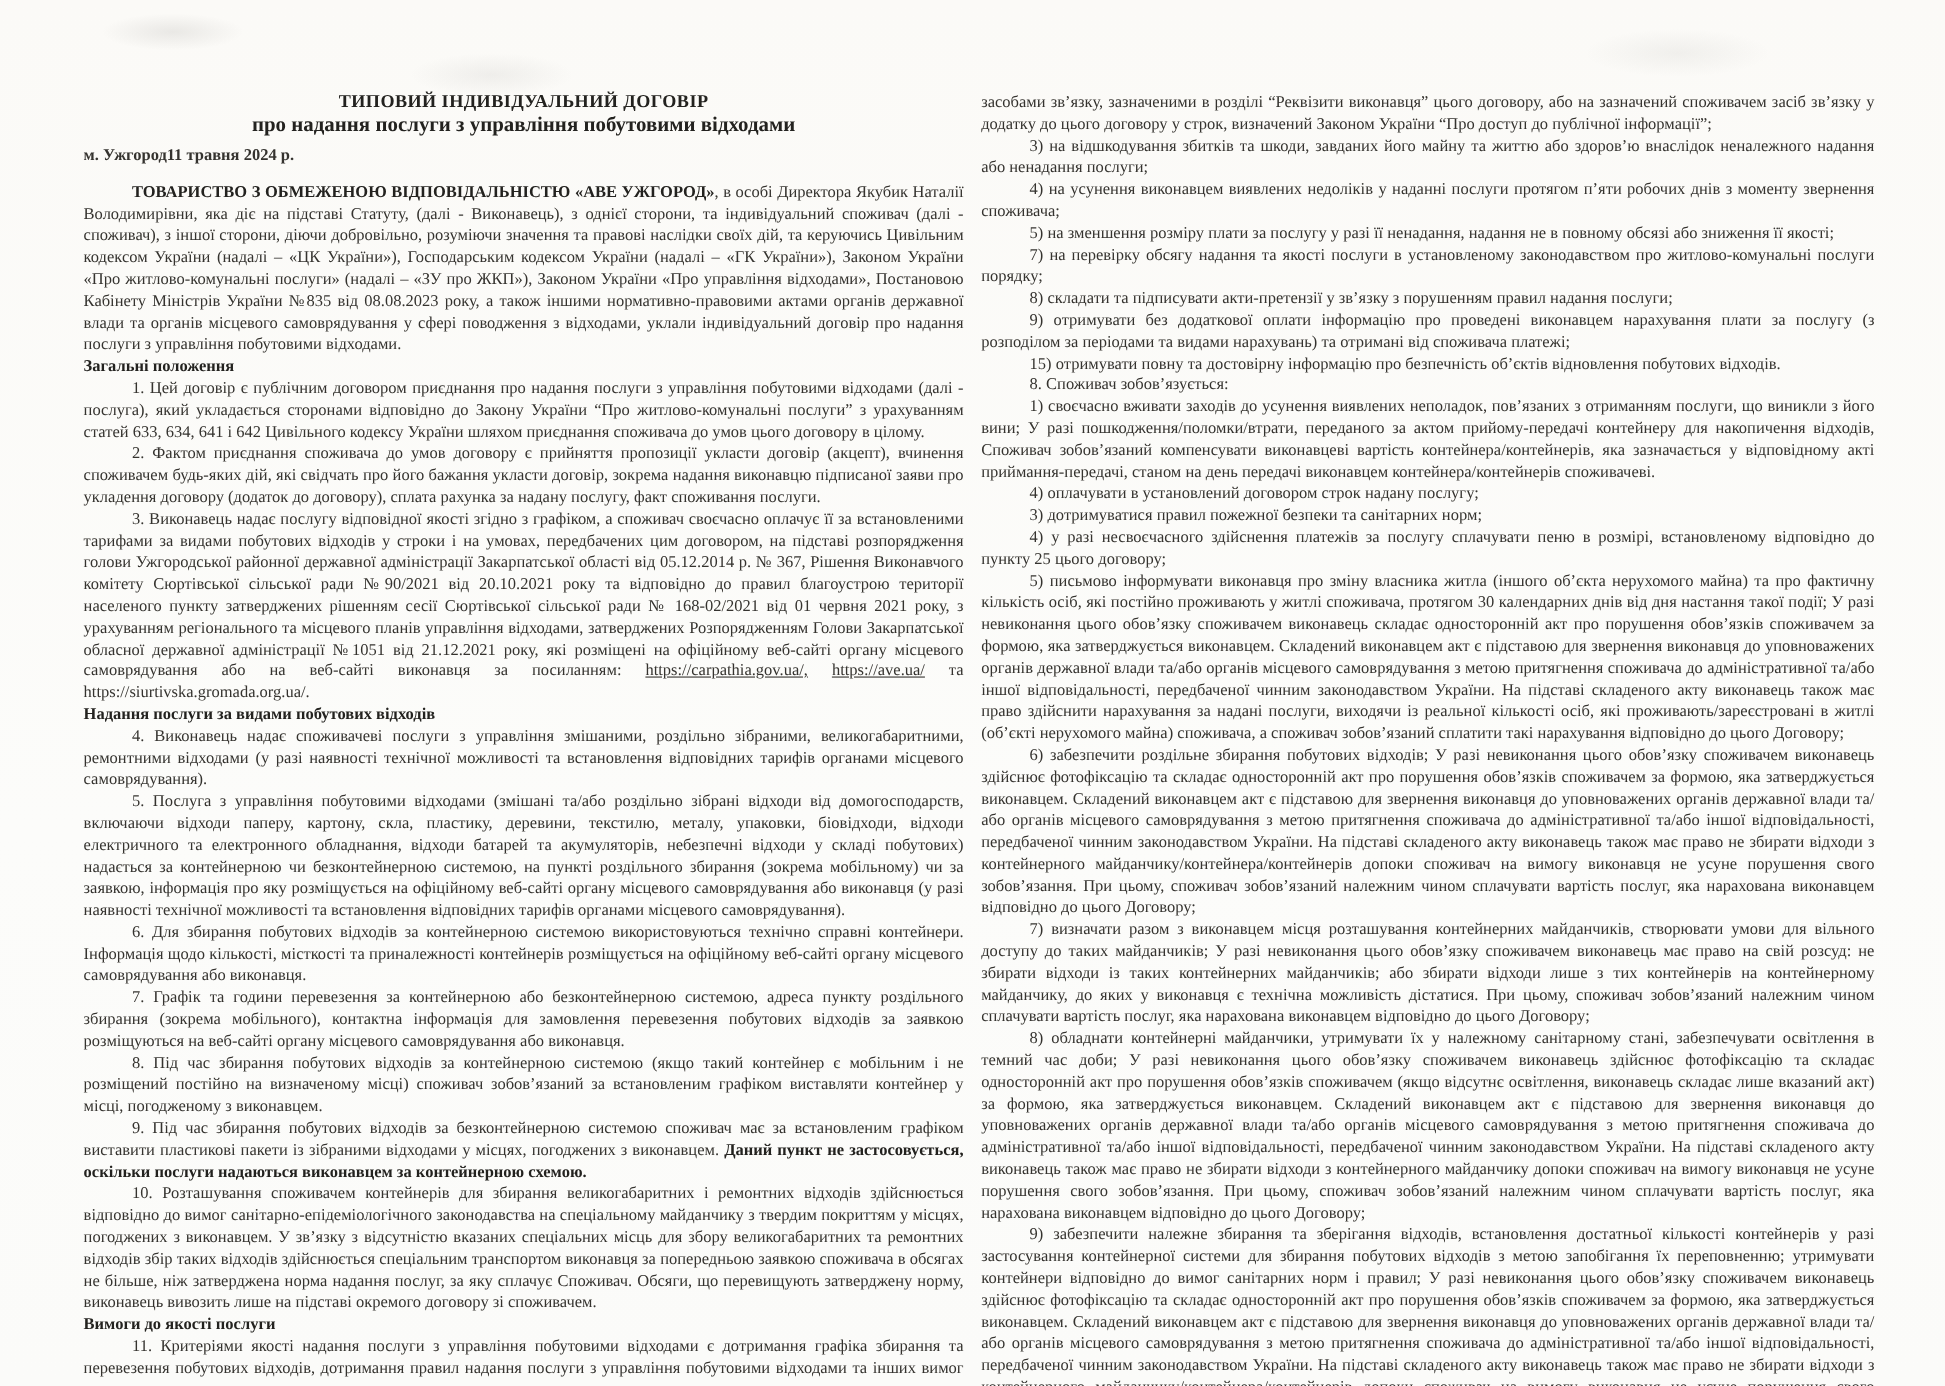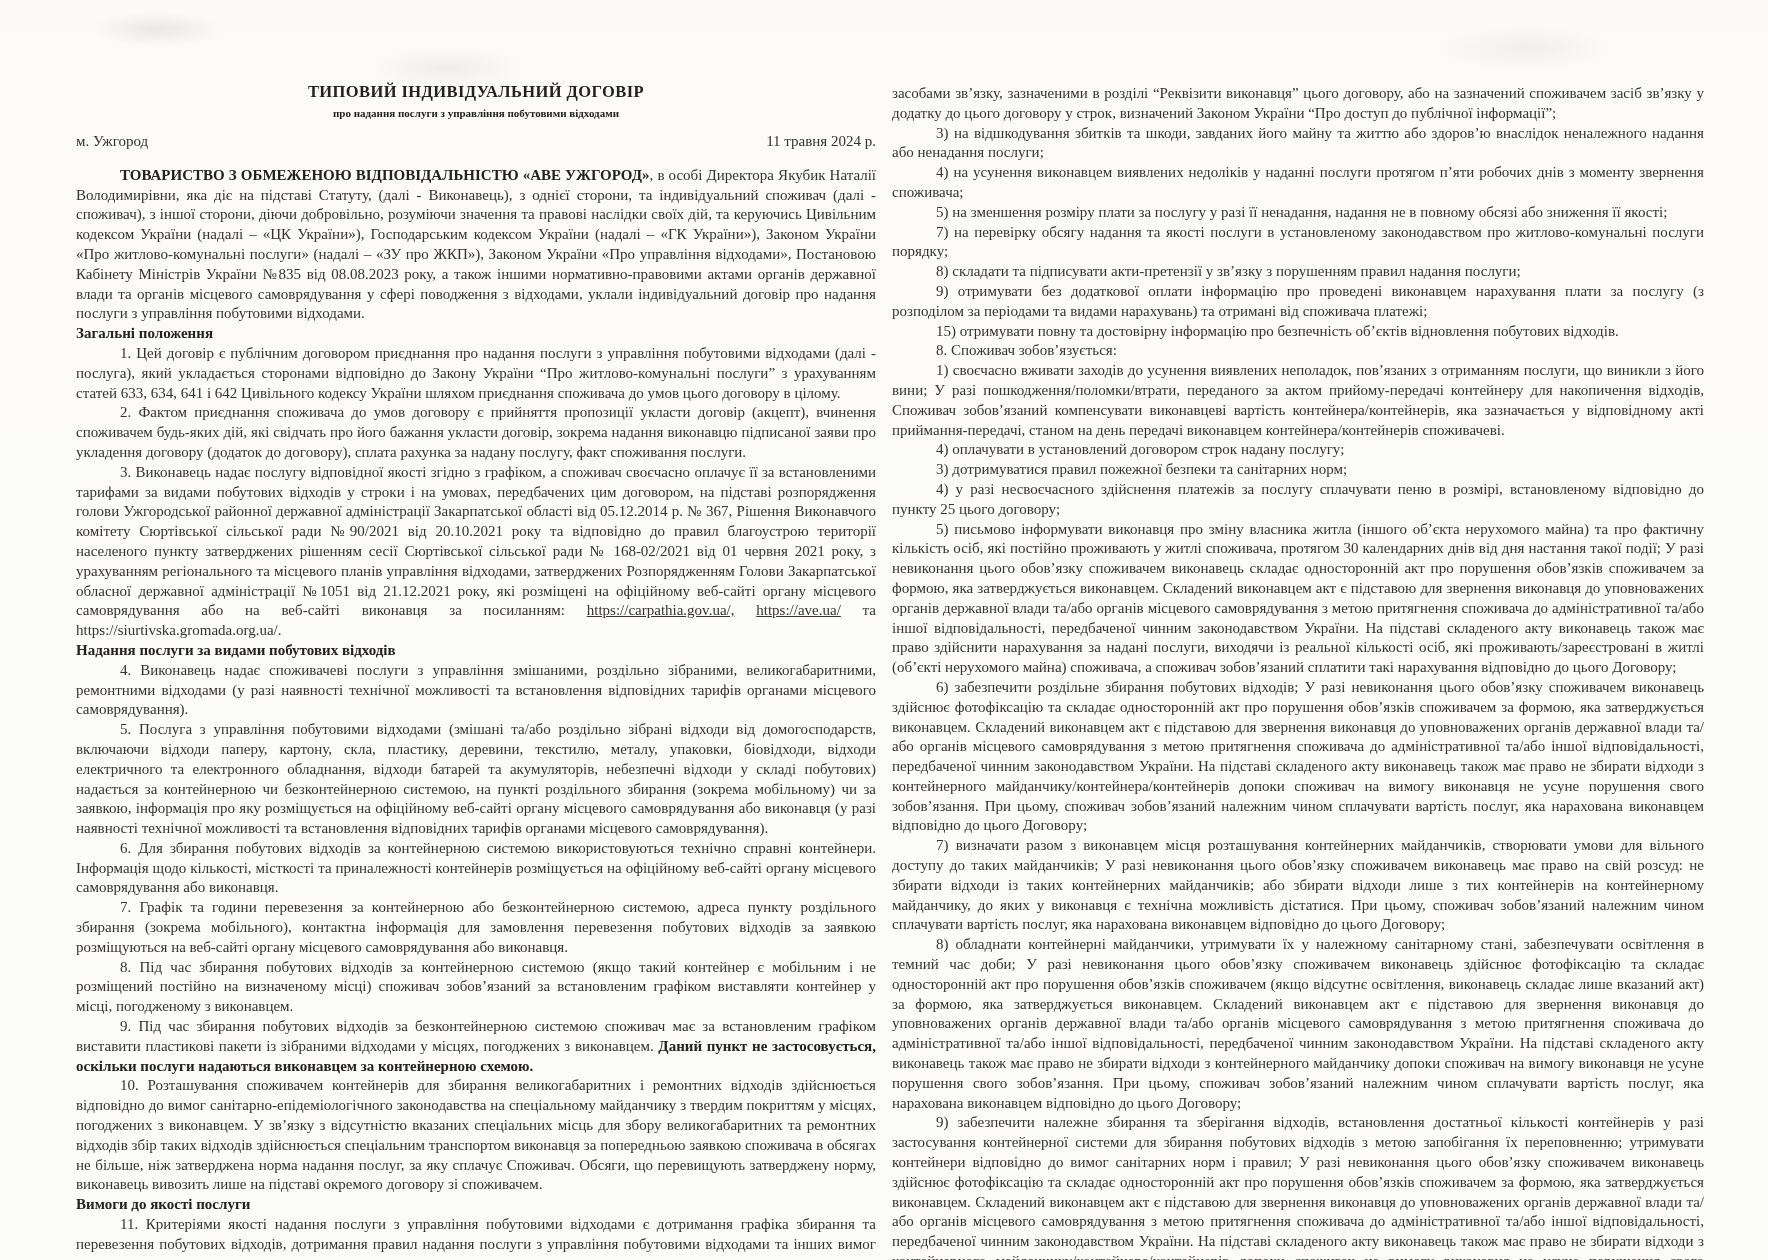--- a/index.html
+++ b/index.html
@@ -15,26 +15,26 @@
     color:#35332f;
   }
   .col{position:absolute;font-size:15px;line-height:19.8px;}
   .col-left{left:76px;top:44px;width:800px;}
   .col-right{left:892px;top:84px;width:812px;}
   .doc-title{
     text-align:center;font-weight:bold;font-size:16.5px;color:#23221f;
     letter-spacing:.4px;line-height:20px;margin-top:38px;
   }
   .doc-subtitle{
-    text-align:center;font-weight:bold;font-size:11px;color:#23221f;
+    text-align:center;font-weight:bold;font-size:19px;color:#23221f;
     line-height:19px;margin-top:2px;
   }
   .dateline{
-    display:flex;justify-content:space-between;
-    margin-top:9px;margin-bottom:14px;
+    display:flex;
+    margin-top:9px;margin-bottom:14px;font-weight:bold;
   }
   .heading{
     font-weight:bold;color:#23221f;margin:0;
   }
   .para{
     margin:0;text-align:justify;text-indent:44px;
   }
   .para.noindent{text-indent:0;}
   .b{font-weight:bold;color:#23221f;}
   .u{text-decoration:underline;}

